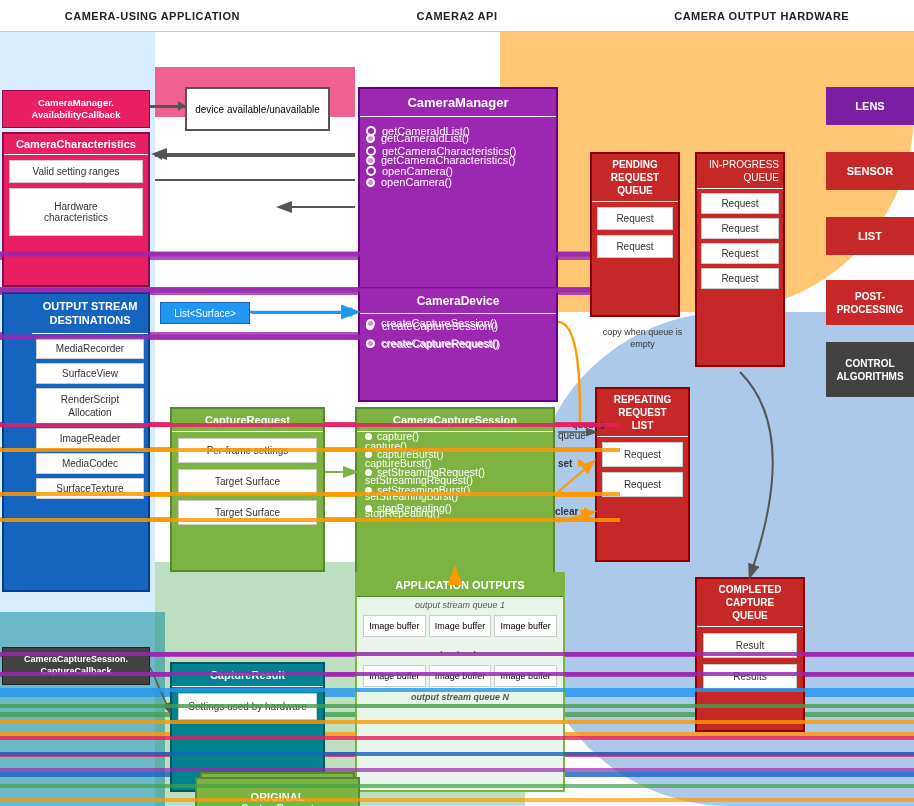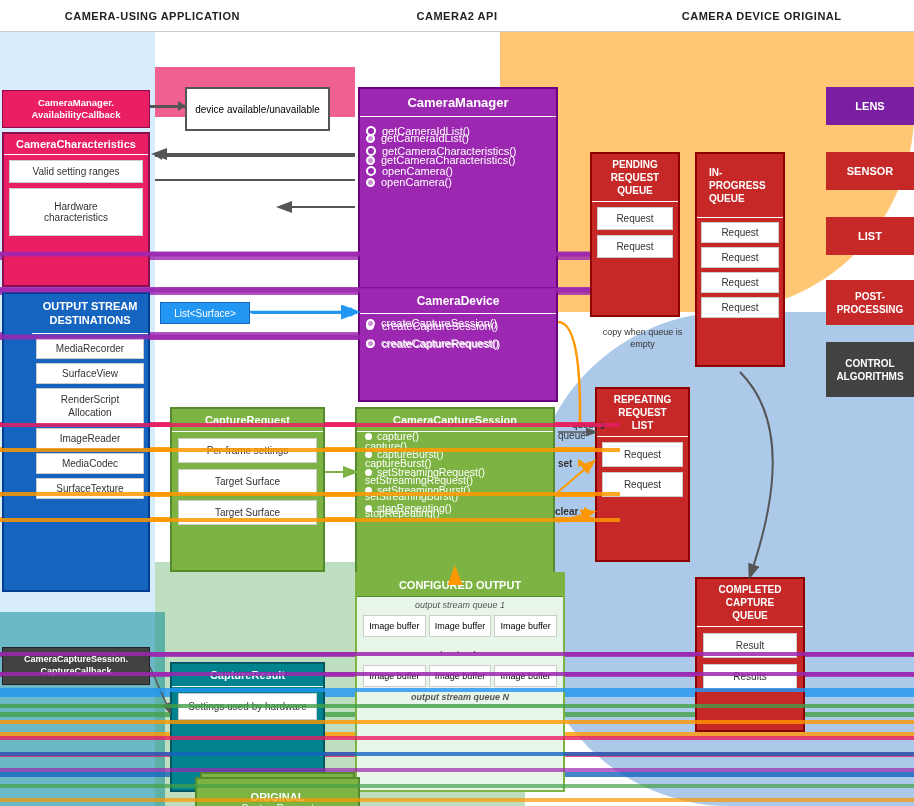--- a/index.html
+++ b/index.html
@@ -51,21 +51,21 @@
       pointer-events: none;
       z-index: 5;
     }
   </style>
 </head>
 <body>
 
 <div class="header">
   <div class="header-col">CAMERA-USING APPLICATION</div>
   <div class="header-col">CAMERA2 API</div>
-  <div class="header-col">CAMERA DEVICE ORIGINAL</div>
+  <div class="header-col">CAMERA OUTPUT HARDWARE</div>
 </div>
 
 <div class="diagram">
 
   <div style="position:absolute;top:0;left:0;width:155px;height:774px;background:#2196f3;opacity:0.18;"></div>
 
   <div style="position:absolute;top:35px;left:155px;width:200px;height:50px;background:#e91e63;opacity:0.7;"></div>
 
   <div style="position:absolute;top:0;left:500px;width:414px;height:280px;background:#ff9800;opacity:0.55;border-radius:0 0 200px 0;"></div>
 
@@ -189,21 +189,21 @@
     <div style="position:absolute;right:-1px;top:-4px;border-top:5px solid transparent;border-bottom:5px solid transparent;border-left:8px solid #2196f3;"></div>
   </div>
 
   <div style="position:absolute;top:120px;left:590px;width:90px;height:165px;background:#c62828;color:#fff;border:2px solid #8e0000;">
     <div style="padding:4px;text-align:center;font-weight:bold;font-size:10px;border-bottom:1px solid #fff;line-height:1.3;">PENDING<br>REQUEST<br>QUEUE</div>
     <div style="margin:5px;background:#fff;color:#333;border:1px solid #ccc;padding:5px;text-align:center;font-size:10px;"><span>Request</span></div>
     <div style="margin:5px;background:#fff;color:#333;border:1px solid #ccc;padding:5px;text-align:center;font-size:10px;"><span>Request</span></div>
   </div>
 
   <div style="position:absolute;top:120px;left:695px;width:90px;height:215px;background:#c62828;color:#fff;border:2px solid #8e0000;">
-    <div style="padding:12px;text-align:left;font-weight:bold;font-size:10px;border-bottom:1px solid #fff;line-height:1.3;">IN-PROGRESS<br>QUEUE</div>
+    <div style="padding:4px;text-align:right;font-weight:normal;font-size:10px;border-bottom:1px solid #fff;line-height:1.3;">IN-PROGRESS<br>QUEUE</div>
     <div style="margin:4px;background:#fff;color:#333;border:1px solid #ccc;padding:4px;text-align:center;font-size:10px;"><span>Request</span></div>
     <div style="margin:4px;background:#fff;color:#333;border:1px solid #ccc;padding:4px;text-align:center;font-size:10px;"><span>Request</span></div>
     <div style="margin:4px;background:#fff;color:#333;border:1px solid #ccc;padding:4px;text-align:center;font-size:10px;"><span>Request</span></div>
     <div style="margin:4px;background:#fff;color:#333;border:1px solid #ccc;padding:4px;text-align:center;font-size:10px;"><span>Request</span></div>
   </div>
 
   <div style="position:absolute;top:295px;left:590px;width:105px;font-size:9px;color:#333;text-align:center;line-height:1.3;">
     <span>copy when
 queue is empty</span>
   </div>
@@ -241,21 +241,21 @@
     <span>set</span>
     <span style="display:inline-block;margin-left:3px;border-top:4px solid transparent;border-bottom:4px solid transparent;border-left:7px solid #ff9800;"></span>
   </div>
 
   <div style="position:absolute;top:474px;left:555px;font-size:10px;color:#333;font-weight:bold;">
     <span>clear</span>
     <span style="display:inline-block;margin-left:3px;border-top:4px solid transparent;border-bottom:4px solid transparent;border-left:7px solid #ff9800;"></span>
   </div>
 
   <div style="position:absolute;top:540px;left:355px;width:210px;height:220px;background:#e8f5e9;border:2px solid #7cb342;">
-    <div style="padding:5px;text-align:center;font-weight:bold;font-size:11px;background:#7cb342;color:#fff;border-bottom:1px solid #558b2f;">CONFIGURED OUTPUT</div>
+    <div style="padding:5px;text-align:center;font-weight:bold;font-size:11px;background:#7cb342;color:#fff;border-bottom:1px solid #558b2f;">APPLICATION OUTPUTS</div>
     <div style="padding:3px;font-size:9px;text-align:center;color:#555;font-style:italic;">output stream queue 1</div>
     <div style="display:flex;gap:3px;padding:2px 6px;">
       <div style="flex:1;background:#fff;border:1px solid #ccc;padding:5px;text-align:center;font-size:9px;"><span>Image
 buffer</span></div>
       <div style="flex:1;background:#fff;border:1px solid #ccc;padding:5px;text-align:center;font-size:9px;"><span>Image
 buffer</span></div>
       <div style="flex:1;background:#fff;border:1px solid #ccc;padding:5px;text-align:center;font-size:9px;"><span>Image
 buffer</span></div>
     </div>
     <div style="text-align:center;font-size:14px;letter-spacing:4px;padding:4px;">

